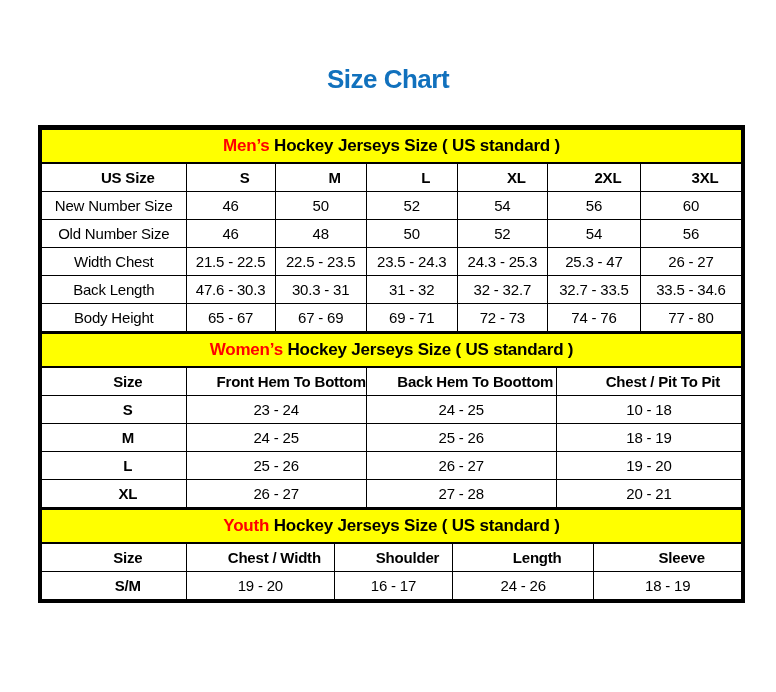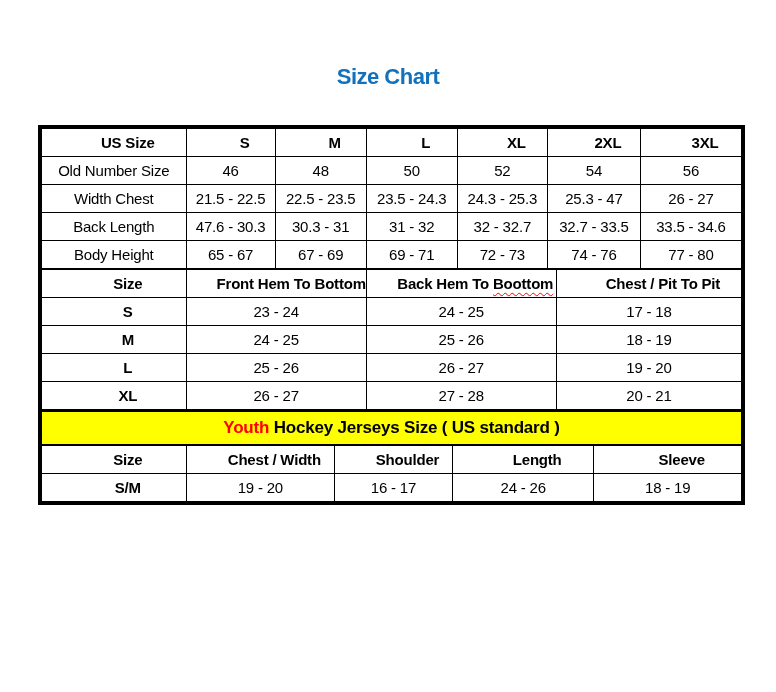--- a/index.html
+++ b/index.html
@@ -11,21 +11,21 @@
     font-family: "Liberation Sans", sans-serif;
     color: #000;
     position: relative;
   }
   .page-title {
     position: absolute;
     top: 64px;
     left: 0;
     width: 776px;
     text-align: center;
-    font-size: 22px;
+    font-size: 26px;
     font-weight: bold;
     letter-spacing: -0.5px;
     color: #1171bd;
   }
   .table-wrap {
     position: absolute;
     left: 38px;
     top: 125px;
     width: 707px;
     border: 3px solid #000;
@@ -51,21 +51,20 @@
   tr.band td {
     background: #ffff00;
     font-weight: bold;
     font-size: 17px;
     padding: 6px 0;
     border-top: 2px solid #000;
     border-bottom: 2px solid #000;
   }
   .red { color: #ff0000; }
   .squiggle {
-    text-decoration: underline;
     text-decoration-style: wavy;
     text-decoration-color: #ff0000;
     text-decoration-thickness: 1px;
     text-underline-offset: 3px;
   }
 </style>
 </head>
 <body>
 
 <div class="page-title">Size Chart</div>
@@ -76,28 +75,43 @@
     <colgroup>
       <col style="width:20.65%">
         <col style="width:12.73%">
         <col style="width:13.01%">
       <col style="width:13.01%">
         <col style="width:12.87%">
         <col style="width:13.30%">
         <col style="width:14.43%">
     </colgroup>
     <tbody>
+        <tr class="band">
+      <td colspan="7">
+        <span class="red">Men’s</span>
+        <span>Hockey Jerseys Size ( US standard )</span>
+      </td>
+    </tr>
     <tr>
       <td class="b">US Size</td>
       <td class="b">S</td>
       <td class="b">M</td>
       <td class="b">L</td>
       <td class="b">XL</td>
       <td class="b">2XL</td>
       <td class="b">3XL</td>
+    </tr>
+    <tr>
+      <td>New Number Size</td>
+      <td>46</td>
+      <td>50</td>
+      <td>52</td>
+      <td>54</td>
+      <td>56</td>
+      <td>60</td>
     </tr>
     <tr>
       <td>Old Number Size</td>
       <td>46</td>
       <td>48</td>
       <td>50</td>
       <td>52</td>
       <td>54</td>
       <td>56</td>
     </tr>
@@ -132,34 +146,40 @@
     </table>
 
   <table>
     <colgroup>
       <col style="width:20.65%">
         <col style="width:25.74%">
         <col style="width:27.16%">
         <col style="width:26.45%">
     </colgroup>
     <tbody>
+        <tr class="band">
+      <td colspan="4">
+        <span class="red">Women’s</span>
+        <span>Hockey Jerseys Size ( US standard )</span>
+      </td>
+    </tr>
     <tr>
       <td class="b">Size</td>
       <td class="b">Front Hem To Bottom</td>
       <td class="b">
         <span>Back Hem To</span>
         <span class="squiggle">Boottom</span>
       </td>
       <td class="b">Chest / Pit To Pit</td>
     </tr>
     <tr>
       <td class="b">S</td>
       <td>23 - 24</td>
       <td>24 - 25</td>
-      <td>17 - 18</td>
+      <td>10 - 18</td>
     </tr>
     <tr>
       <td class="b">M</td>
       <td>24 - 25</td>
       <td>25 - 26</td>
       <td>18 - 19</td>
     </tr>
     <tr>
       <td class="b">L</td>
       <td>25 - 26</td>

